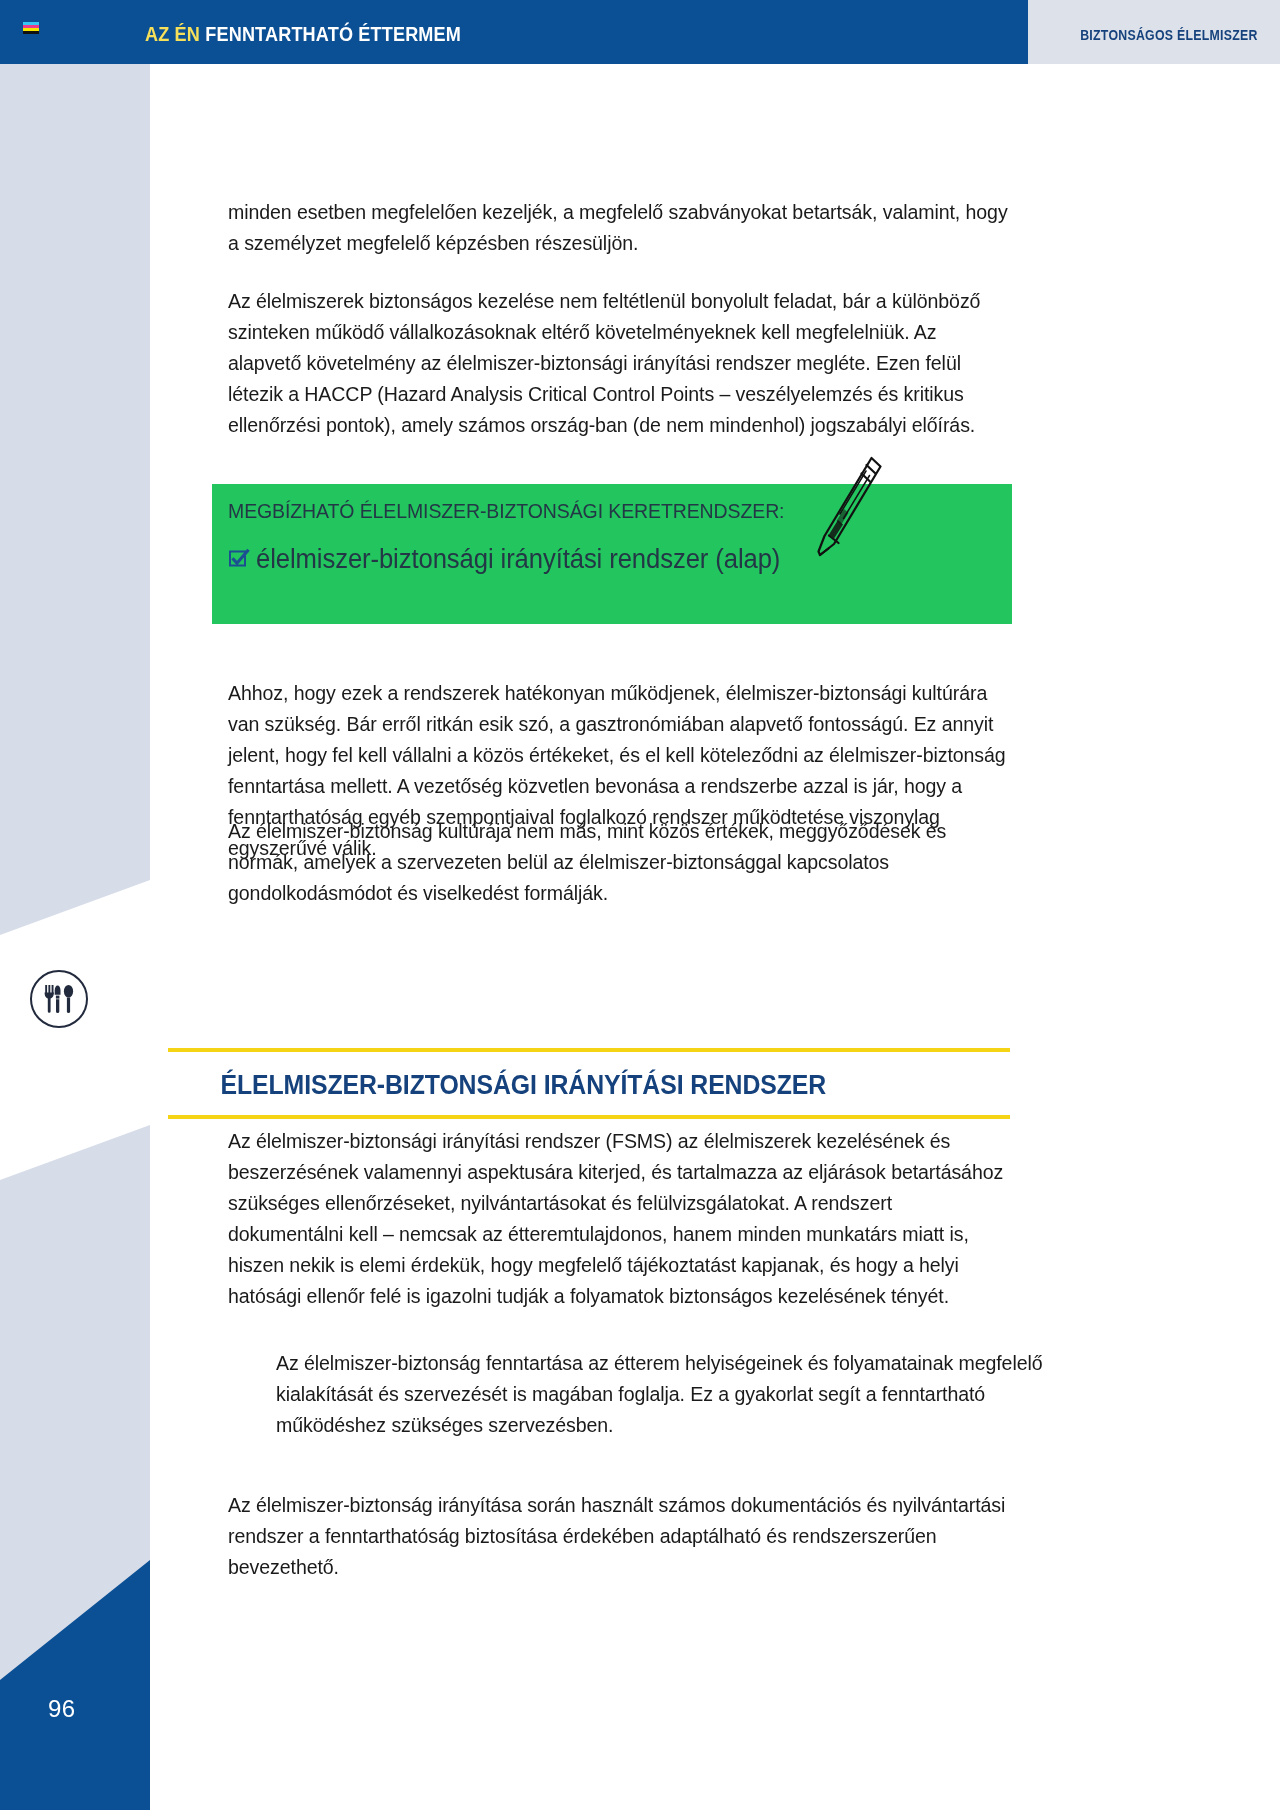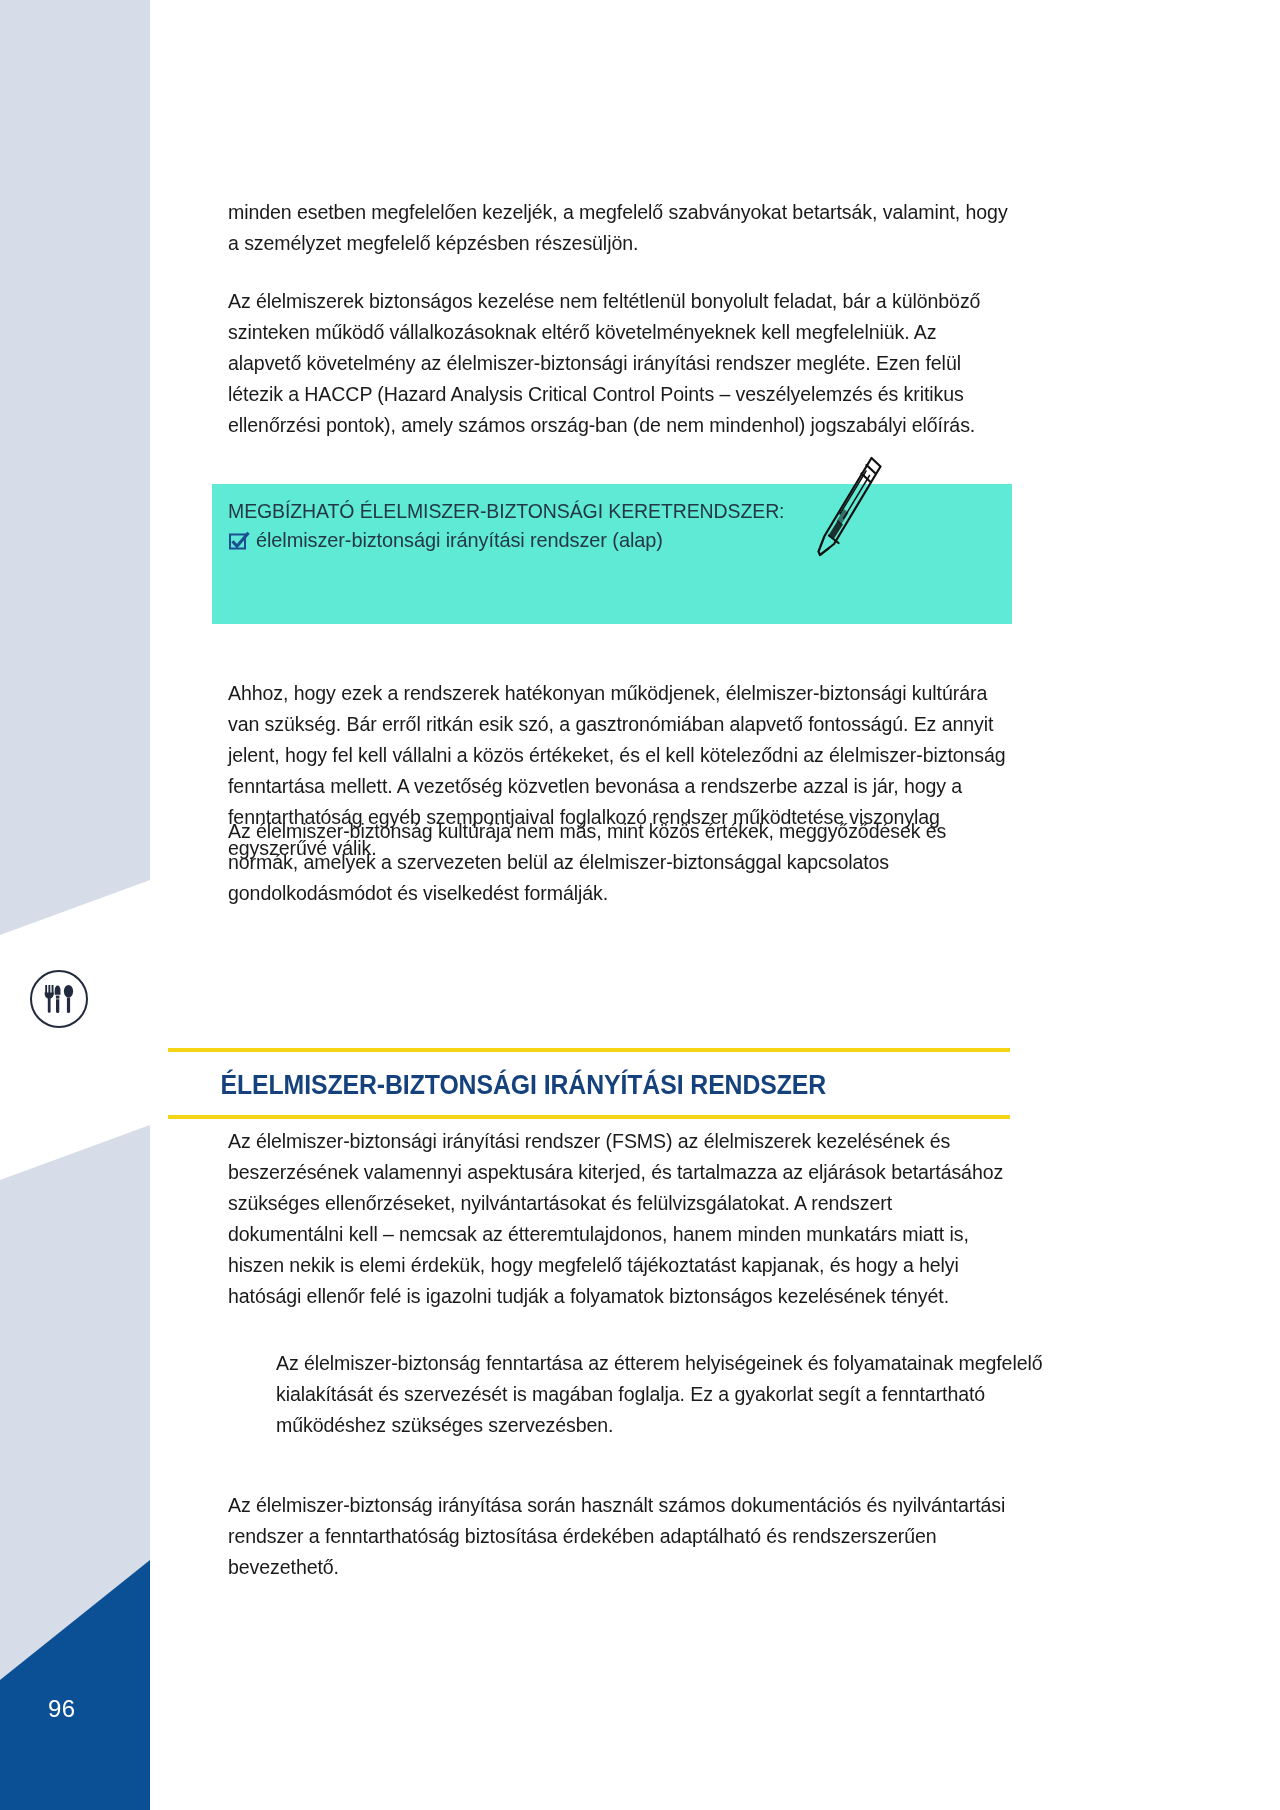--- a/index.html
+++ b/index.html
@@ -159,21 +159,21 @@
   }
   .para-block { margin-bottom: 26px; }
 
   
   .callout {
     position: absolute;
     left: 212px;
     top: 484px;
     width: 800px;
     height: 140px;
-    background: #5eead4;
+    background: #22c55e;
     z-index: 4;
   }
   .callout-inner {
     position: absolute;
     left: 16px;
     top: 12px;
     width: 700px;
   }
   .callout-title {
     color: #243746;
@@ -185,27 +185,27 @@
     transform: scaleX(0.95);
     transform-origin: left top;
   }
   .callout-list {
     margin: 0;
     padding: 0;
     list-style: none;
   }
   .callout-list li {
     display: flex;
-    align-items: center;
     color: #243746;
     font-family: "Liberation Sans", sans-serif;
-    font-size: 21px;
+    font-size: 27px;
     line-height: 29px;
     letter-spacing: -0.1px;
     white-space: nowrap;
+    margin-top: 20px;
   }
   .chk {
     flex: 0 0 auto;
     width: 22px;
     height: 22px;
     margin-right: 6px;
     position: relative;
     top: 1px;
   }
   .li-text {
@@ -273,20 +273,34 @@
         <path d="M28 31.2h3.3v12.2a1.65 1.65 0 0 1-3.3 0z"></path>
       </g>
 
       <g fill="#222a3d">
         <ellipse cx="40.5" cy="23.3" rx="4.6" ry="6.3"></ellipse>
         <path d="M38.9 29.6h3.2v13.8a1.6 1.6 0 0 1-3.2 0z"></path>
       </g>
     </svg>
   </div>
 
+  <div class="header">
+    <div class="header-blue"></div>
+    <div class="header-right"></div>
+    <div class="cmyk-mark">
+      <span style="background:#35c6f4"></span>
+      <span style="background:#ec3b8b"></span>
+      <span style="background:#f7e600"></span>
+      <span style="background:#111111"></span>
+    </div>
+    <div class="header-title">
+      <span class="hl">AZ ÉN</span><span class="plain">&nbsp;</span><span class="plain">FENNTARTHATÓ ÉTTERMEM</span>
+    </div>
+    <div class="header-section">BIZTONSÁGOS ÉLELMISZER</div>
+  </div>
 
   <div class="content">
 
     <div style="position:absolute; left:0; top:196px; width:790px;">
       <p class="body para-block">minden esetben megfelelően kezeljék, a megfelelő szabványokat betartsák, valamint, hogy a személyzet megfelelő képzésben részesüljön.</p>
     </div>
 
     <div style="position:absolute; left:0; top:285px; width:790px;">
       <p class="body">Az élelmiszerek biztonságos kezelése nem feltétlenül bonyolult feladat, bár a különböző szinteken működő vállalkozásoknak eltérő követelményeknek kell megfelelniük. Az alapvető követelmény az élelmiszer-biztonsági irányítási rendszer megléte. Ezen felül létezik a HACCP (Hazard Analysis Critical Control Points – veszélyelemzés és kritikus ellenőrzési pontok), amely számos ország-ban (de nem mindenhol) jogszabályi előírás.</p>
     </div>

